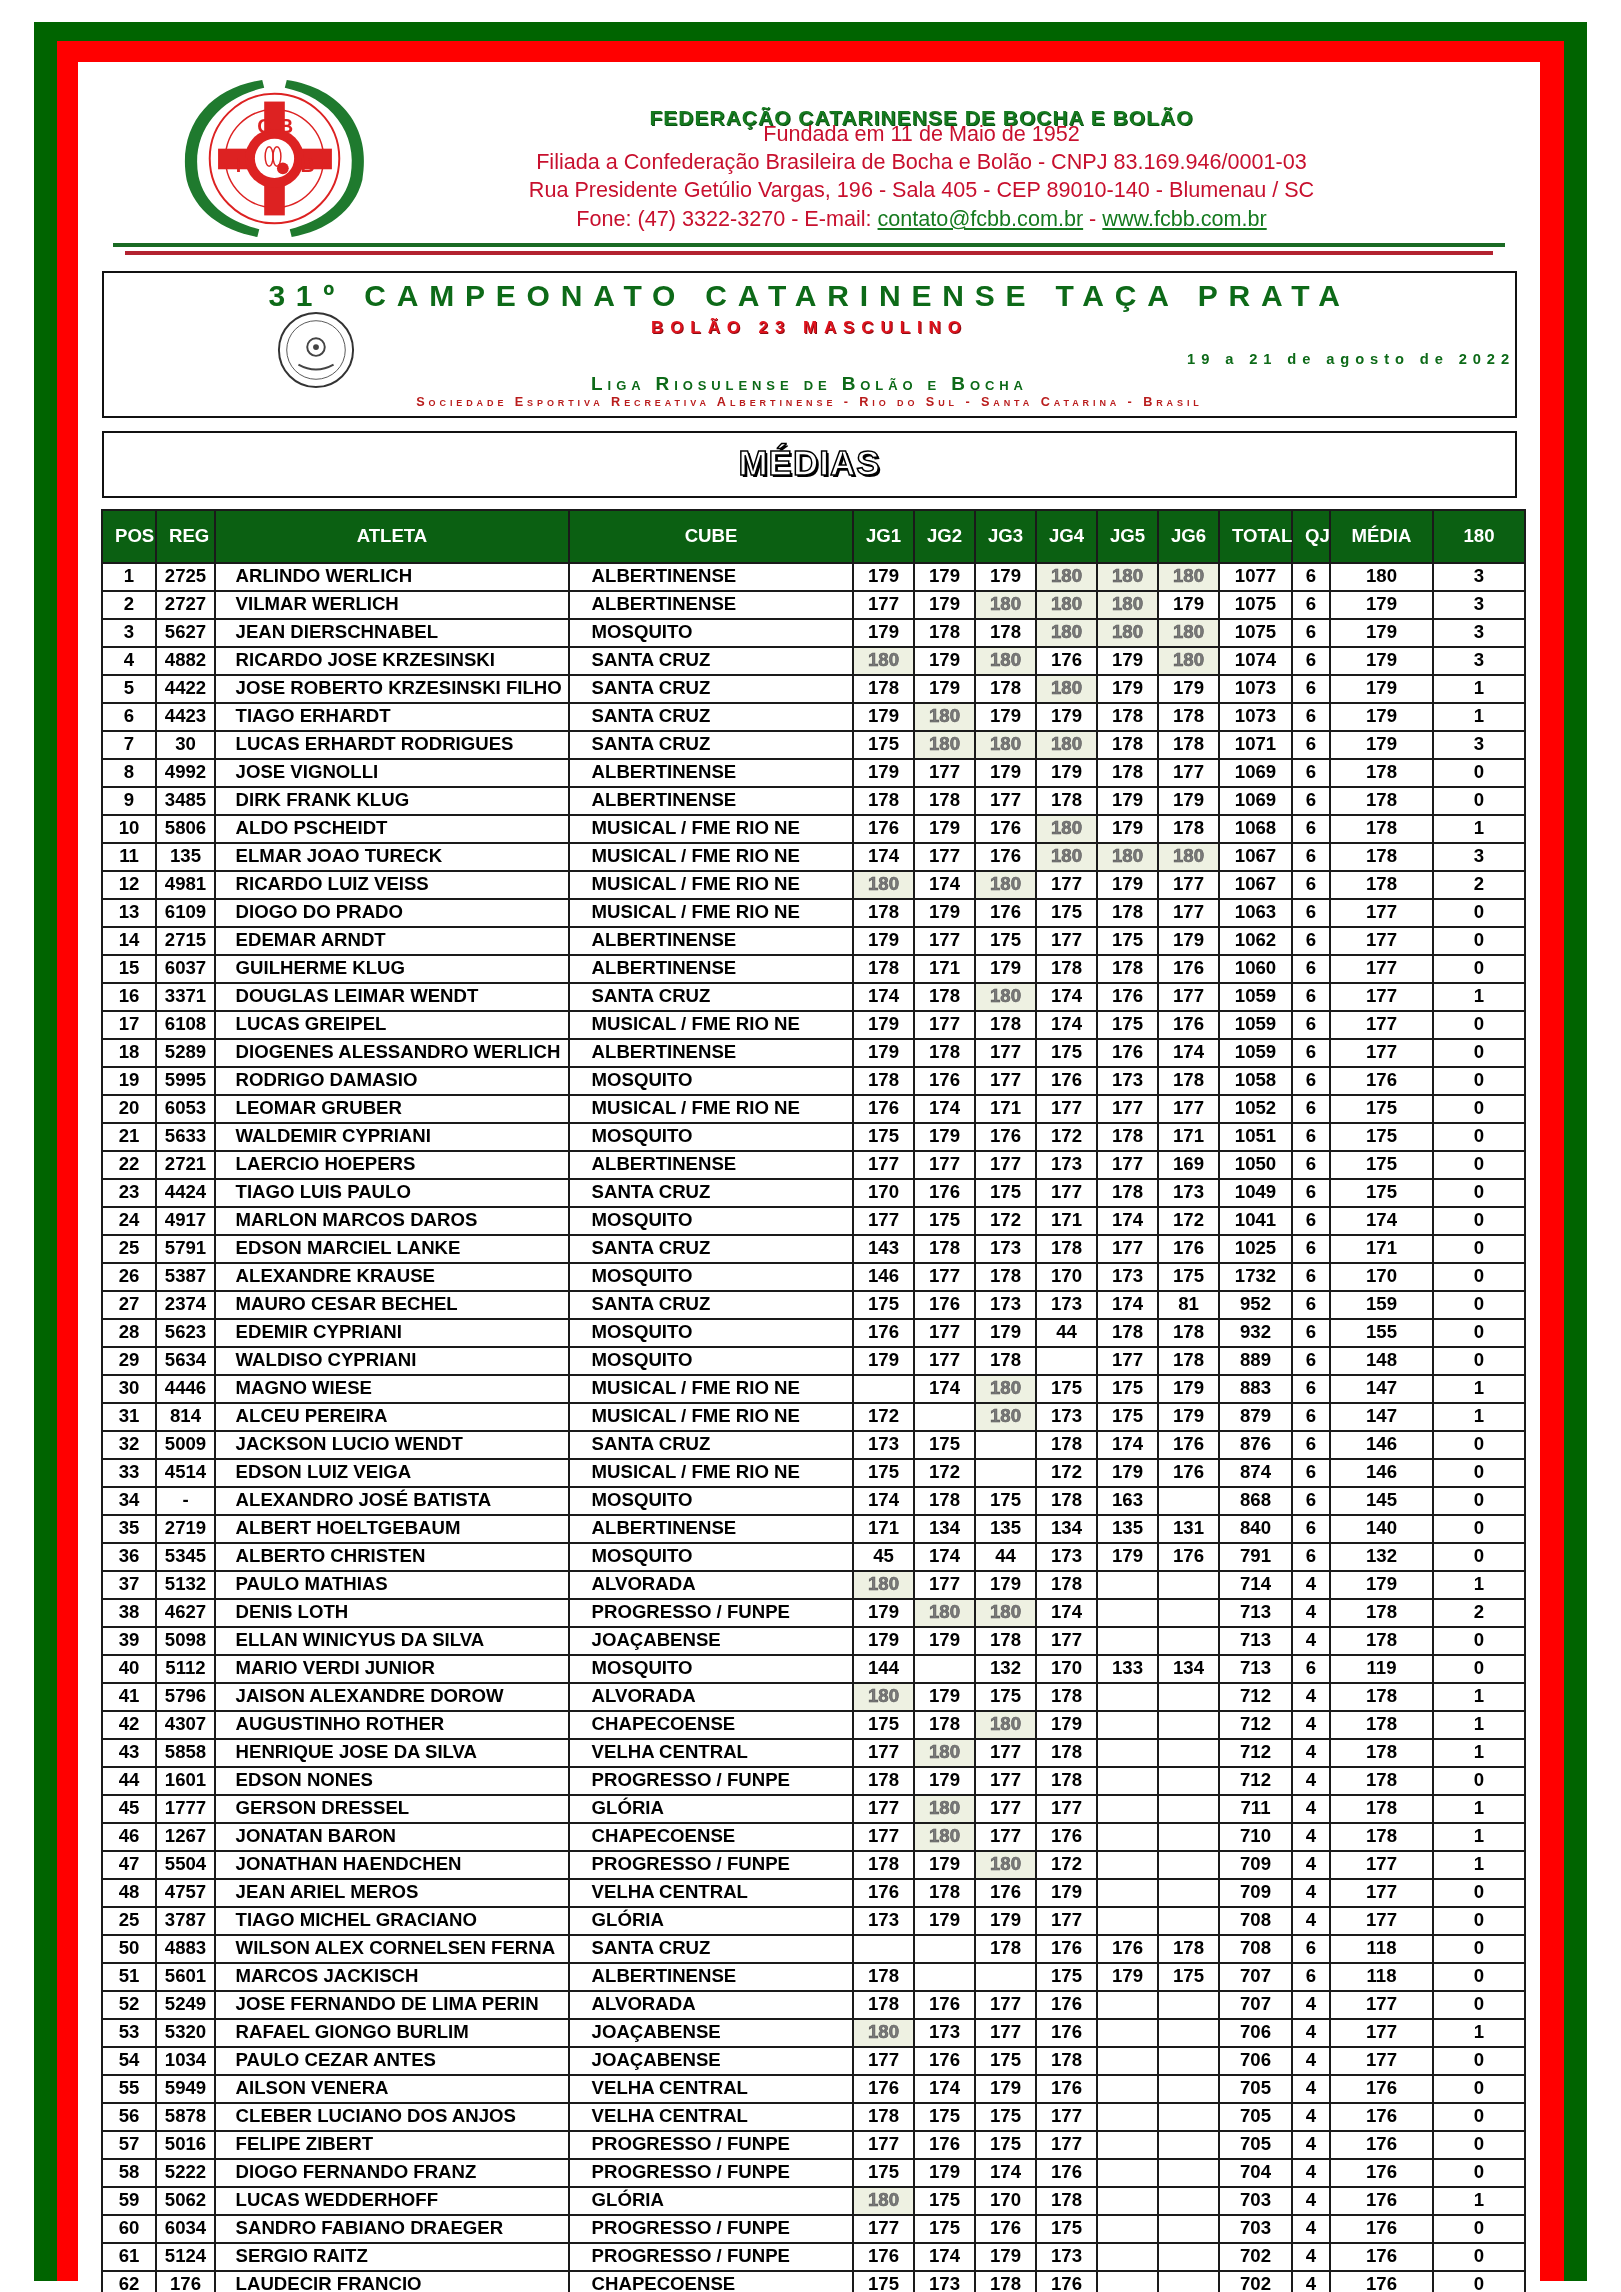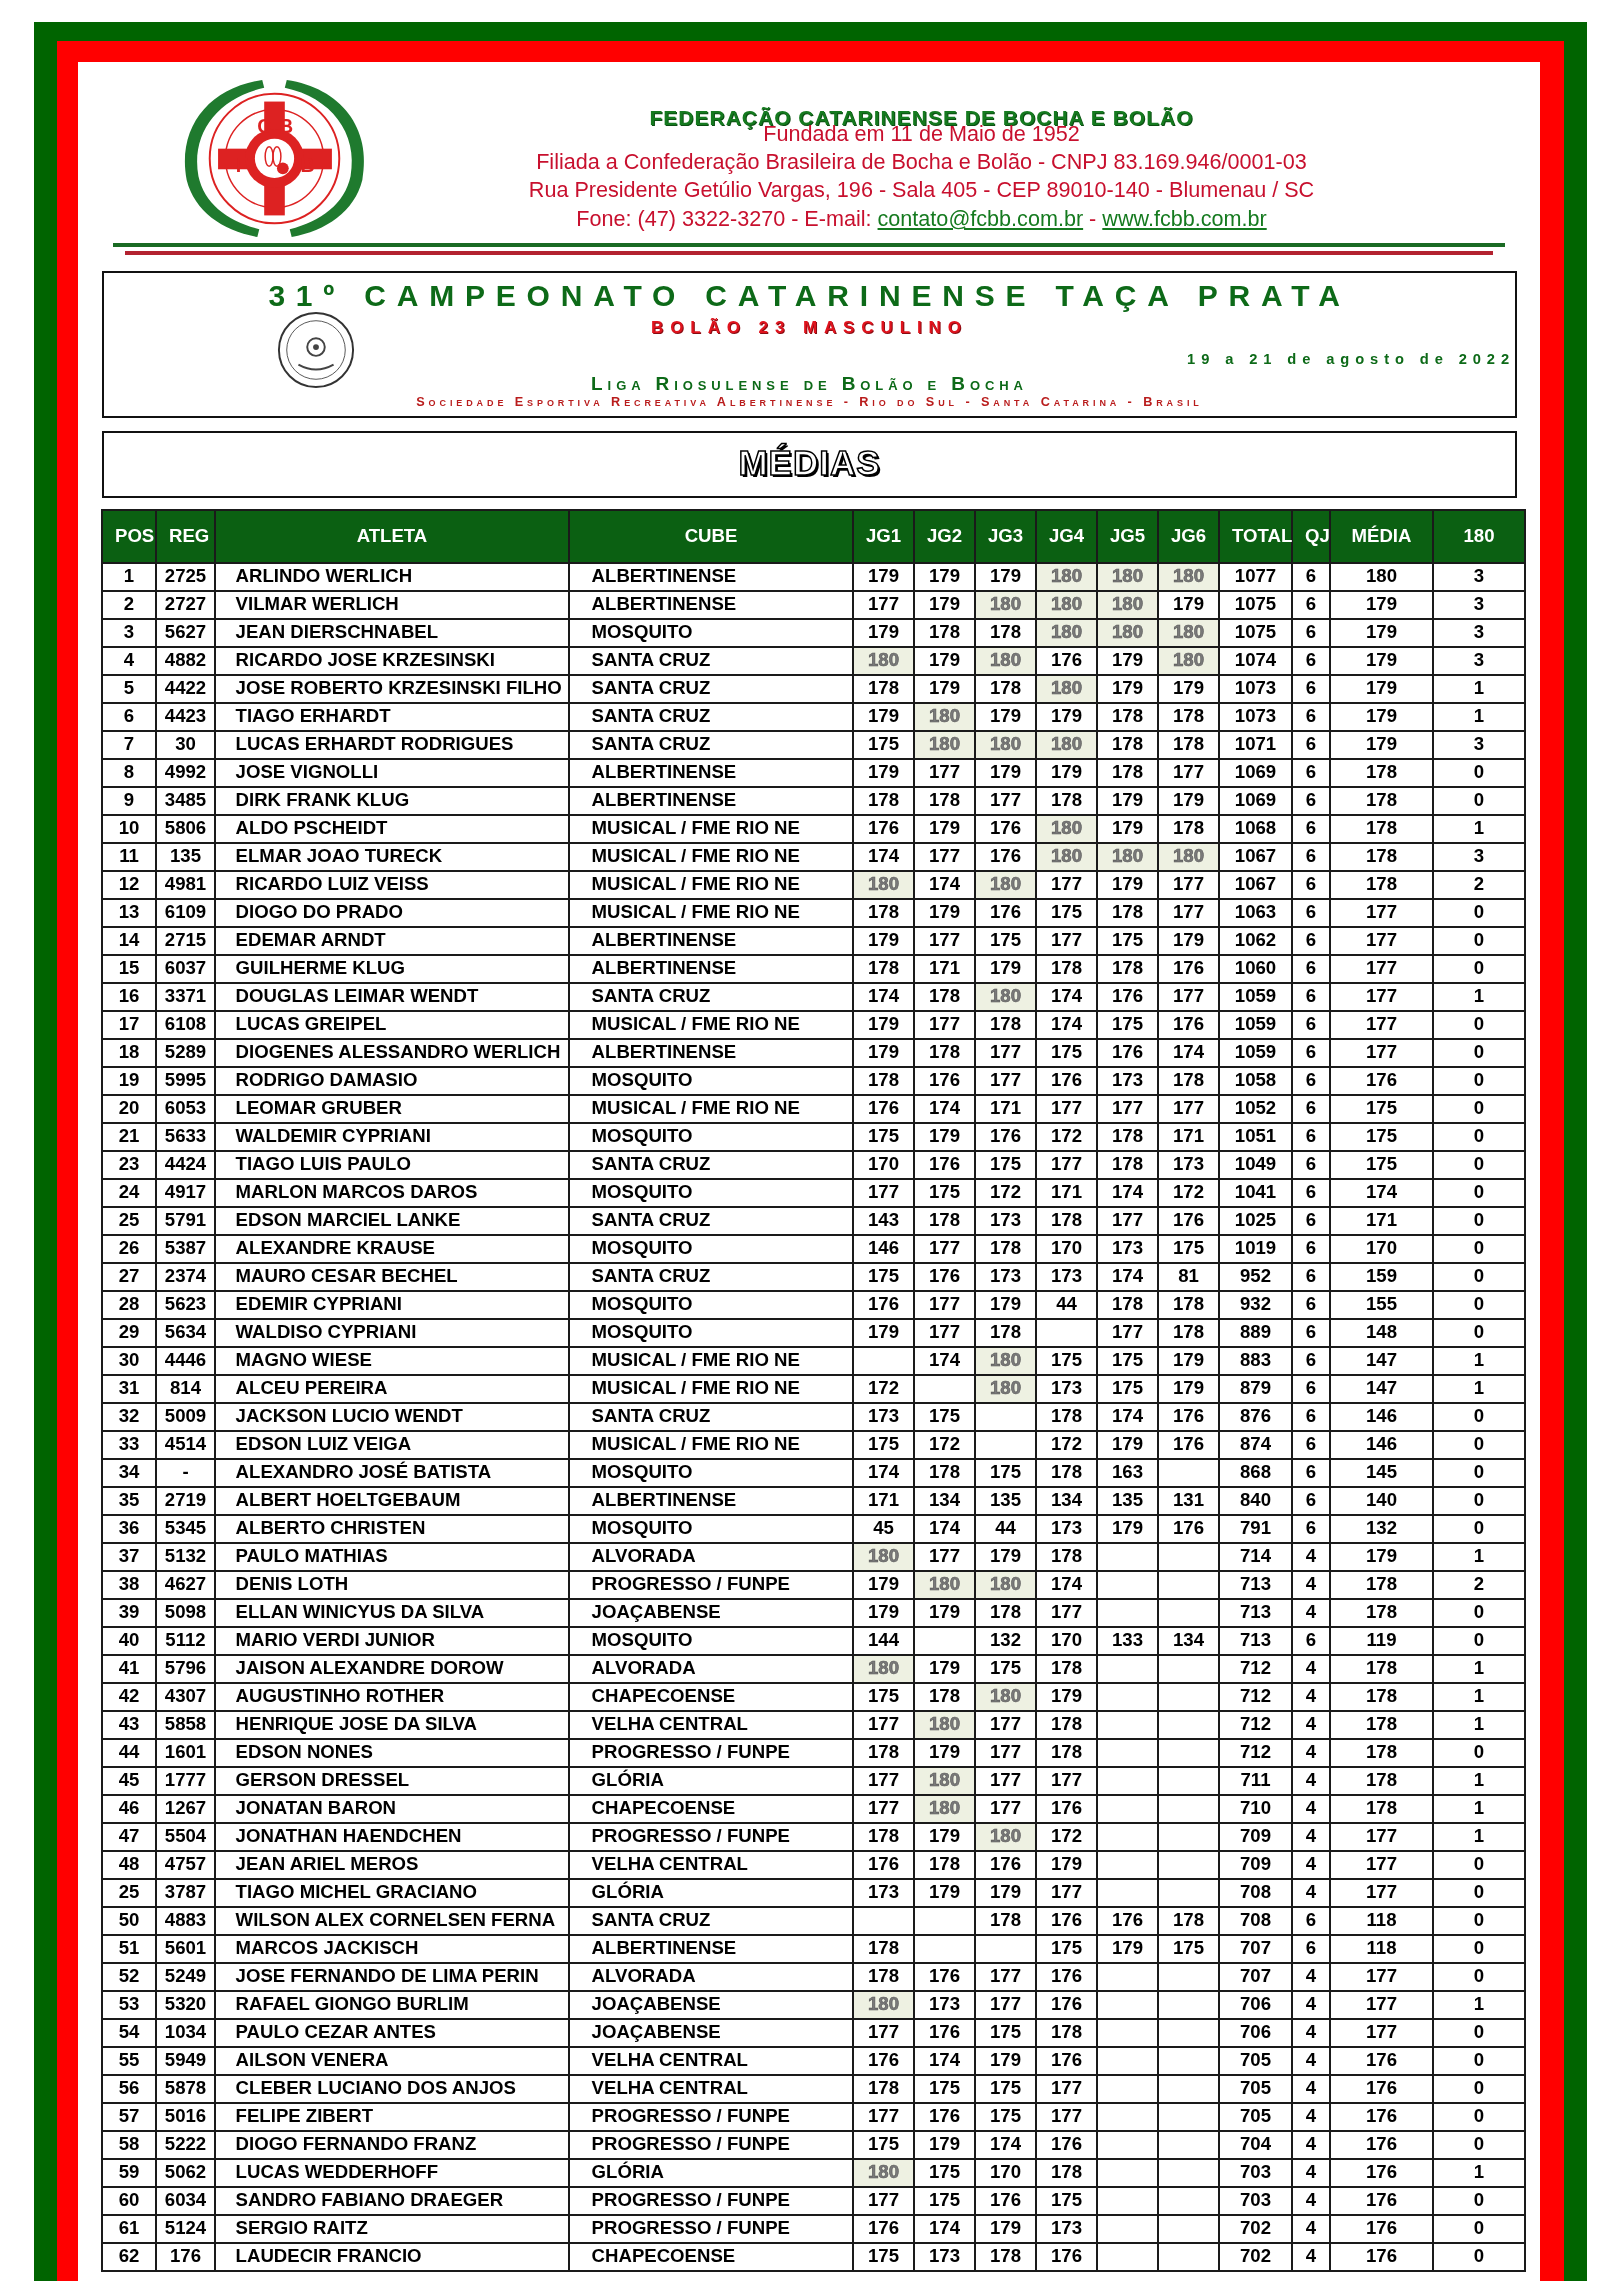--- a/index.html
+++ b/index.html
@@ -461,20 +461,36 @@
         <td class="num">176</td>
         <td class="num">172</td>
         <td class="num">178</td>
         <td class="num">171</td>
         <td class="num">1051</td>
         <td class="num">6</td>
         <td class="num">175</td>
         <td class="num">0</td>
       </tr>
       <tr>
+        <td class="num">22</td>
+        <td class="num">2721</td>
+        <td class="name">LAERCIO HOEPERS</td>
+        <td class="club">ALBERTINENSE</td>
+        <td class="num">177</td>
+        <td class="num">177</td>
+        <td class="num">177</td>
+        <td class="num">173</td>
+        <td class="num">177</td>
+        <td class="num">169</td>
+        <td class="num">1050</td>
+        <td class="num">6</td>
+        <td class="num">175</td>
+        <td class="num">0</td>
+      </tr>
+      <tr>
         <td class="num">23</td>
         <td class="num">4424</td>
         <td class="name">TIAGO LUIS PAULO</td>
         <td class="club">SANTA CRUZ</td>
         <td class="num">170</td>
         <td class="num">176</td>
         <td class="num">175</td>
         <td class="num">177</td>
         <td class="num">178</td>
         <td class="num">173</td>
@@ -519,21 +535,21 @@
         <td class="num">26</td>
         <td class="num">5387</td>
         <td class="name">ALEXANDRE KRAUSE</td>
         <td class="club">MOSQUITO</td>
         <td class="num">146</td>
         <td class="num">177</td>
         <td class="num">178</td>
         <td class="num">170</td>
         <td class="num">173</td>
         <td class="num">175</td>
-        <td class="num">1019</td>
+        <td class="num">1732</td>
         <td class="num">6</td>
         <td class="num">170</td>
         <td class="num">0</td>
       </tr>
       <tr>
         <td class="num">27</td>
         <td class="num">2374</td>
         <td class="name">MAURO CESAR BECHEL</td>
         <td class="club">SANTA CRUZ</td>
         <td class="num">175</td>

